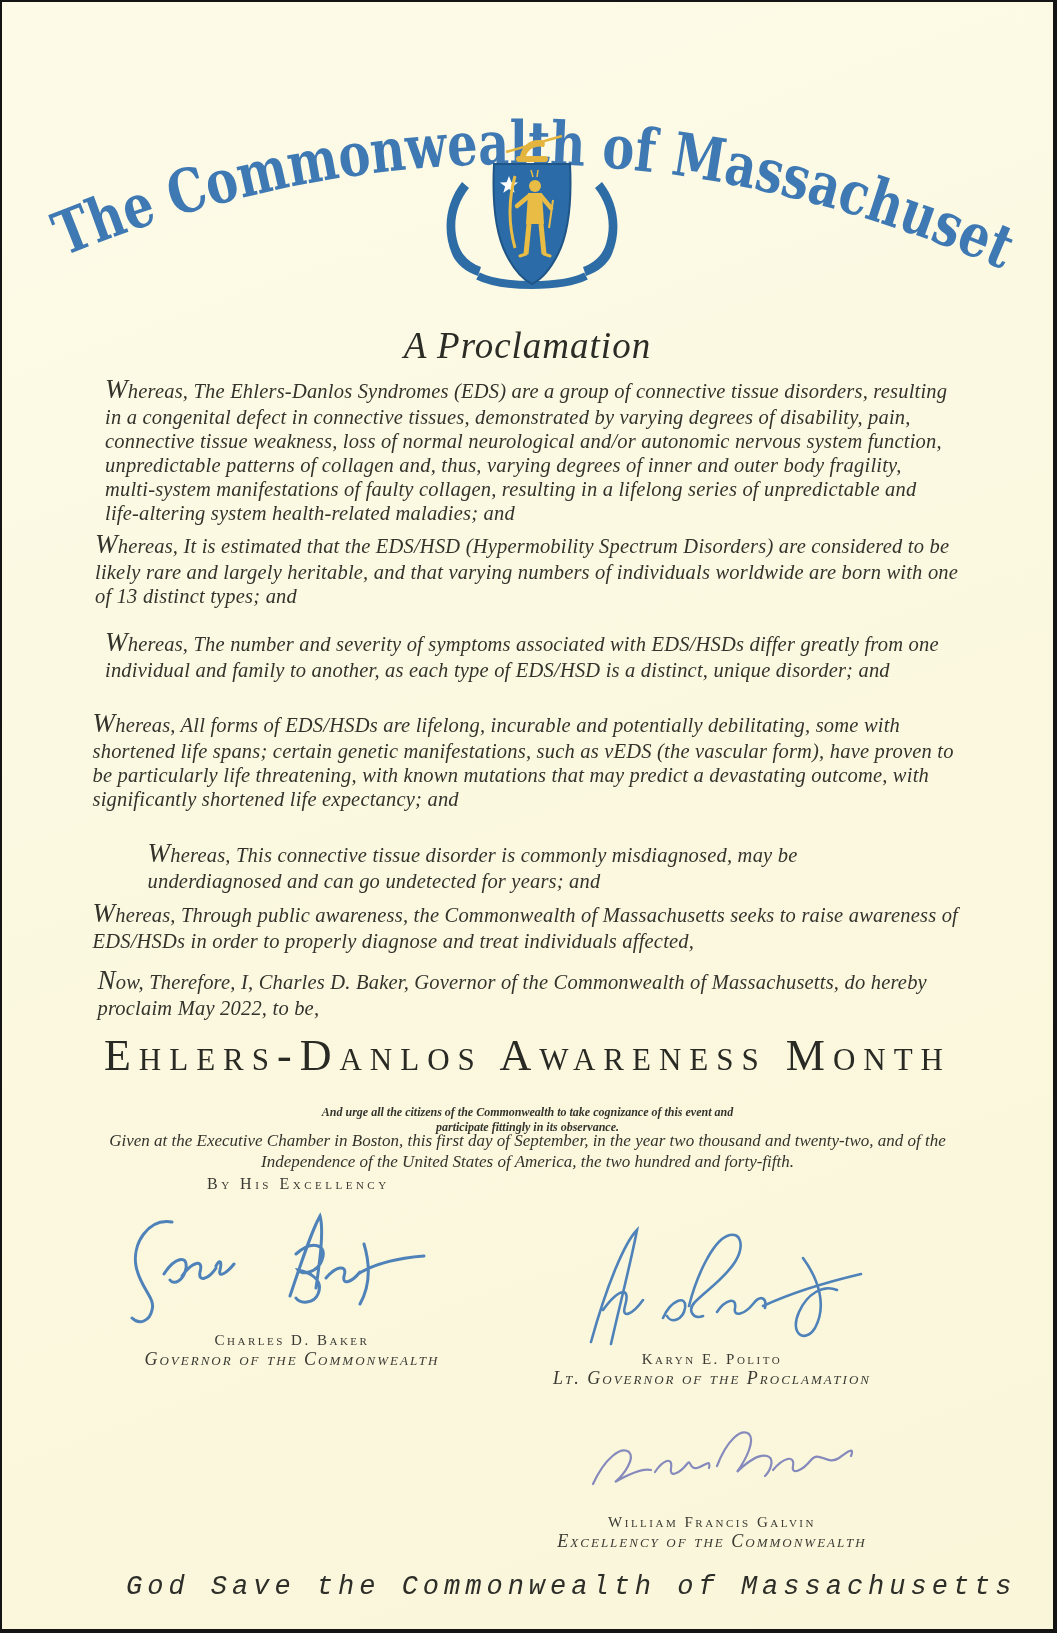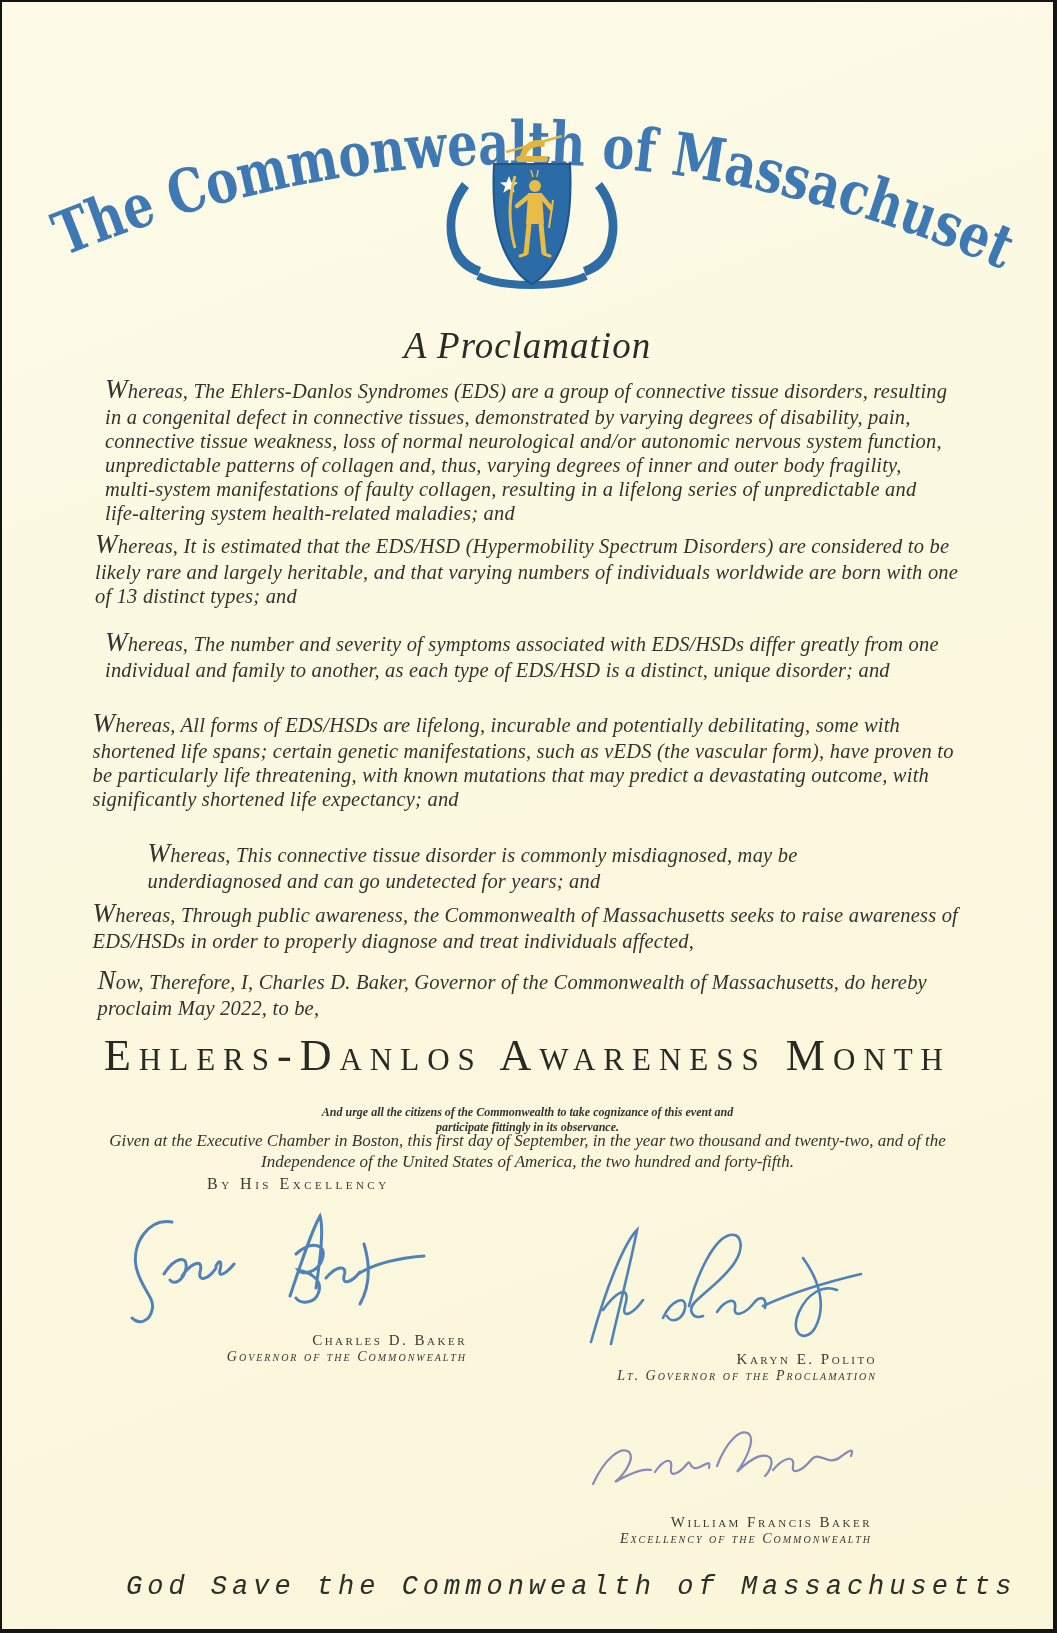--- a/index.html
+++ b/index.html
@@ -47,32 +47,32 @@
     line-height:1.25;
     text-align:center;
     color:#33332c;
   }
   .byline {
     font-variant:small-caps;
     font-size:16px;
     letter-spacing:3.5px;
     color:#3a3a33;
   }
-  .sig-block { text-align:right; }
+  .sig-block { text-align:center; }
   .sig-name {
     font-variant:small-caps;
     font-size:15px;
     letter-spacing:2.5px;
     color:#3a3a33;
     line-height:1.2;
   }
   .sig-title {
     font-variant:small-caps;
     font-style:italic;
-    font-size:14px;
+    font-size:18px;
     letter-spacing:2px;
     color:#3a3a33;
     line-height:1.2;
   }
   .closing-line {
     font-style:italic;
     font-size:27px;
     letter-spacing:5px;
     color:#2e2e29;
     white-space:nowrap;
@@ -175,19 +175,19 @@
 
   <svg class="abs" style="left:575px; top:1408px;" width="300" height="100" viewBox="0 0 300 100">
     <g stroke="#8589BB" stroke-width="2.2" fill="none" stroke-linecap="round">
       <path d="M16,74 C28,48 44,36 52,42 C58,48 48,64 38,72 C52,64 66,58 74,60"></path>
       <path d="M78,62 C86,50 96,46 94,58 C92,68 102,64 110,54 C114,48 112,60 120,58 C128,56 134,48 132,58"></path>
       <path d="M140,56 C150,30 164,18 172,24 C178,30 170,48 160,62 C170,52 182,44 190,46 C198,48 194,60 188,66"></path>
       <path d="M196,60 C206,48 218,44 216,56 C214,66 226,60 234,50 C242,40 250,56 262,48 C270,42 278,36 274,46"></path>
     </g>
   </svg>
   <div class="abs sig-block" style="left:550px; top:1511px; width:320px;">
-    <div class="sig-name">William Francis Baker</div>
+    <div class="sig-name">William Francis Galvin</div>
     <div class="sig-title">Excellency of the Commonwealth</div>
   </div>
 
   <div class="abs closing-line" style="left:124px; top:1570px;">God Save the Commonwealth of Massachusetts</div>
 
 </div>
 
 </body></html>

